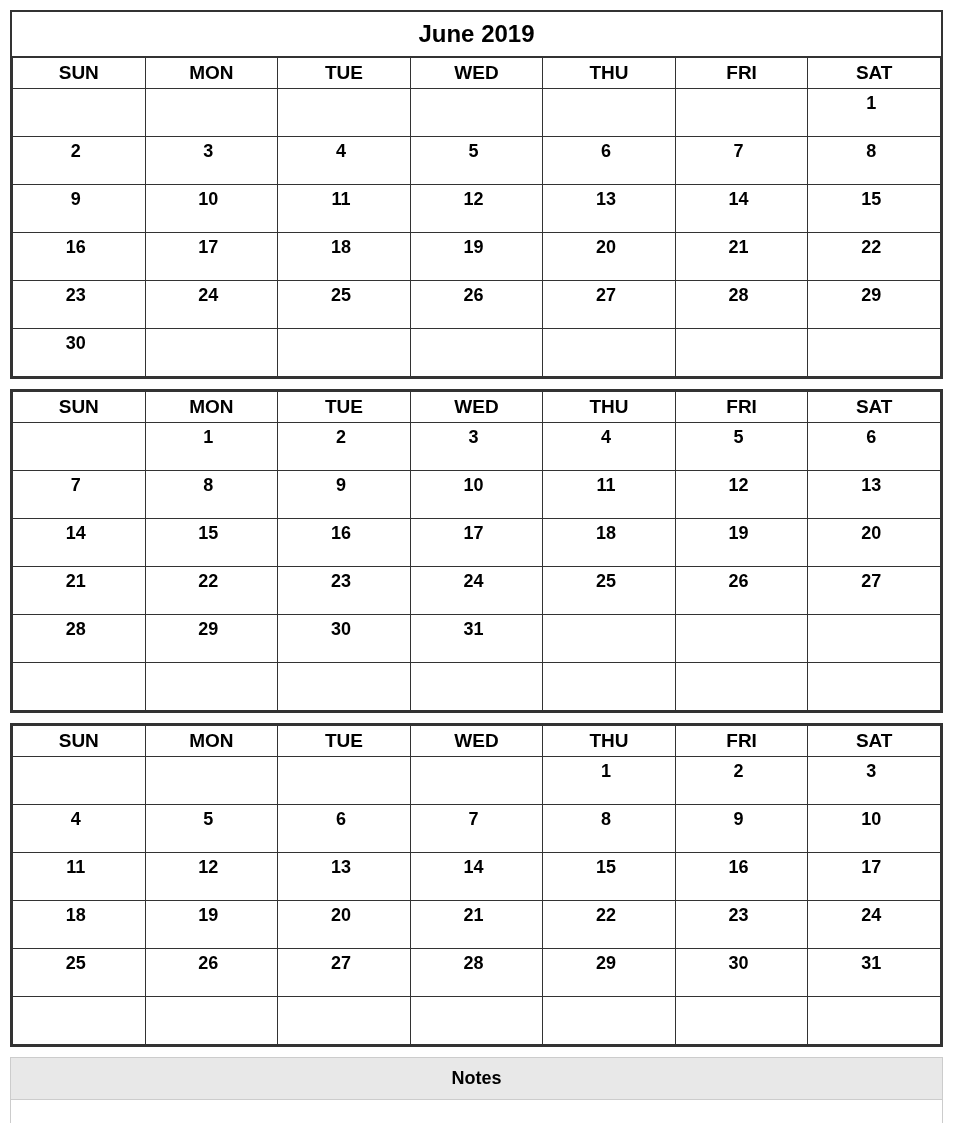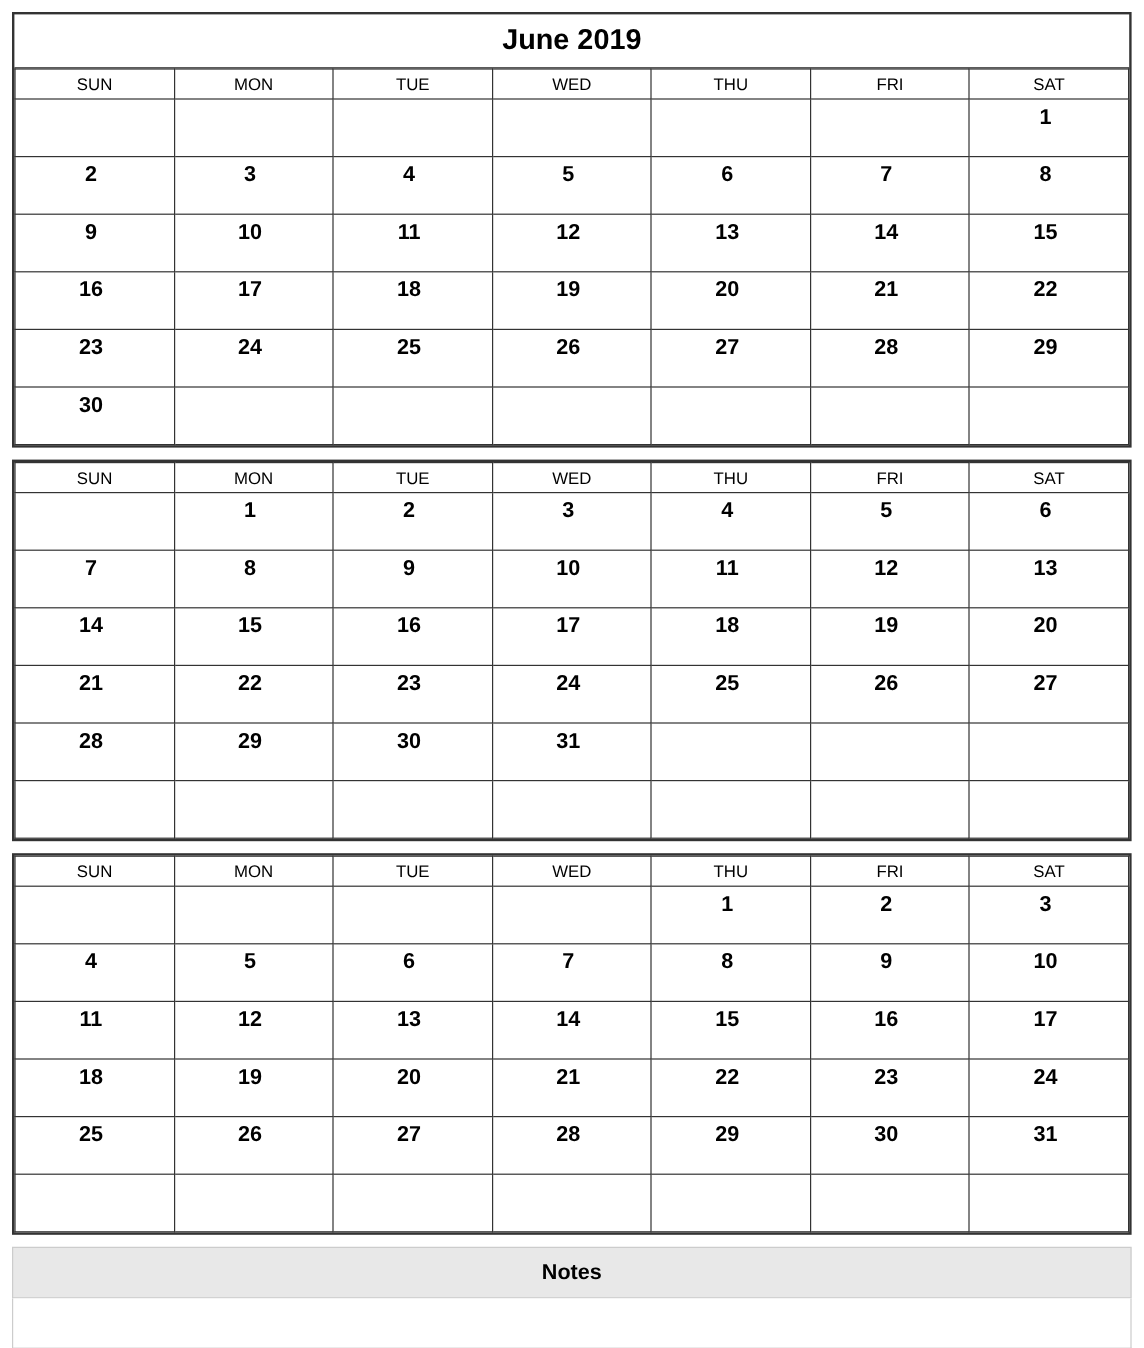--- a/index.html
+++ b/index.html
@@ -38,22 +38,22 @@
     .calendar-title {
       text-align: center;
       font-size: 24px;
       font-weight: bold;
       padding: 8px 0;
       border-bottom: 1px solid #333;
     }
     .calendar thead tr th {
       border: 1px solid #333;
       text-align: center;
-      font-size: 14px;
-      font-weight: normal;
+      font-size: 19px;
+      font-weight: bold;
       padding: 4px 0;
       background: #fff;
     }
     .calendar tbody tr td {
       border: 1px solid #333;
       text-align: center;
       font-size: 18px;
       font-weight: bold;
       height: 48px;
       width: 90px;

